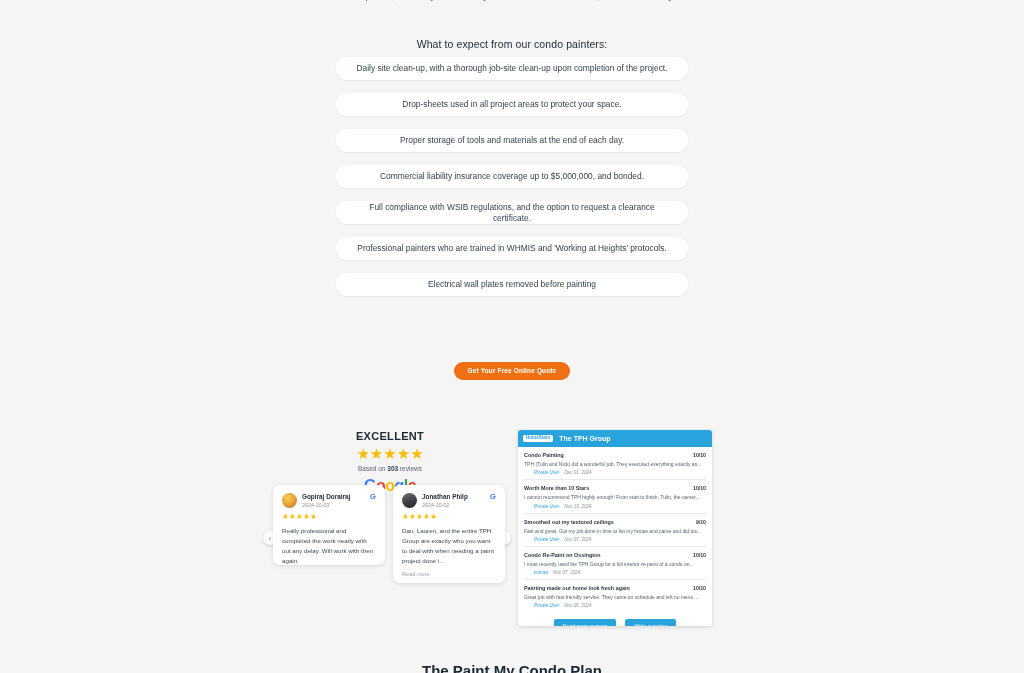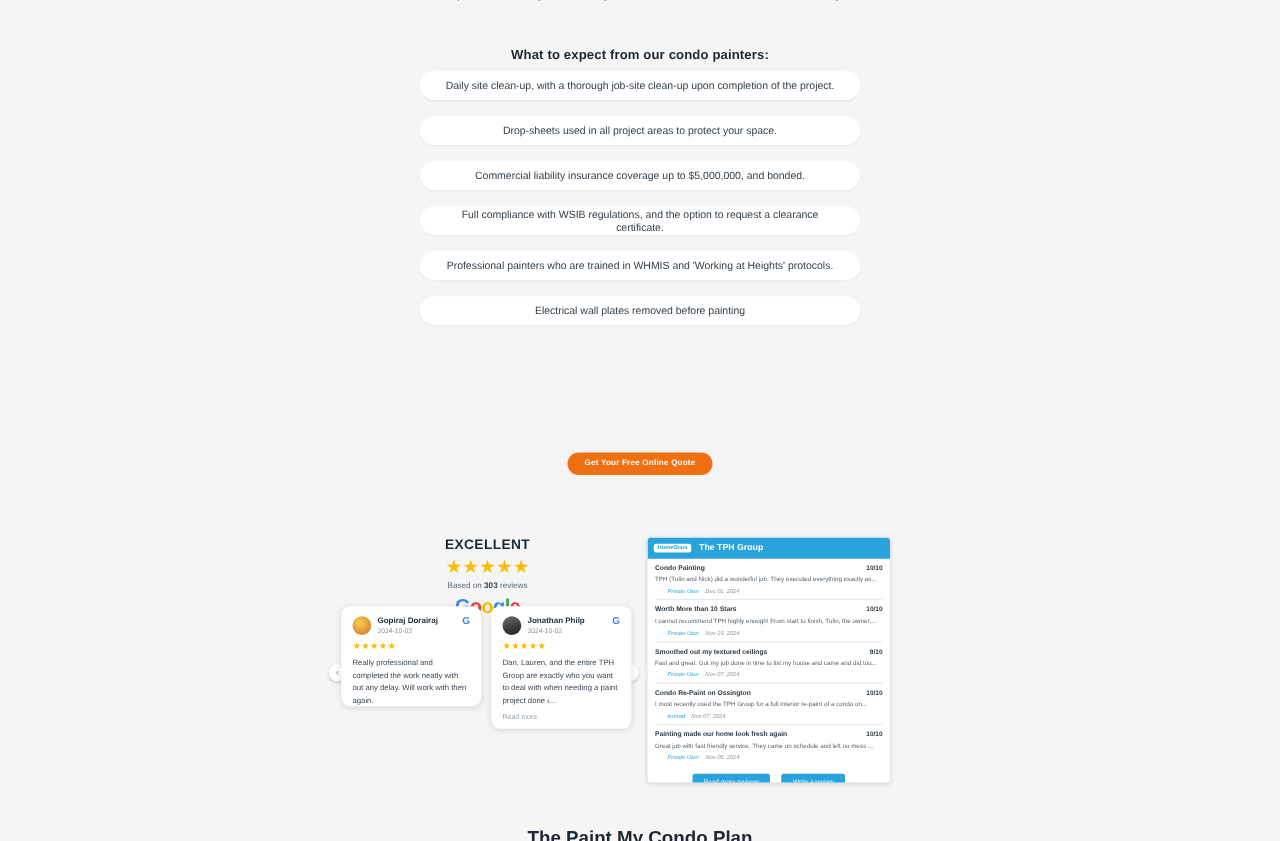--- a/index.html
+++ b/index.html
@@ -15,21 +15,21 @@
   
   .intro {
     position: absolute; top: -12px; left: 50%; transform: translateX(-50%);
     width: 520px; text-align: center;
     font-size: 9.5px; line-height: 16px; color: #3d4a55;
   }
 
   
   .expect-heading {
     position: absolute; top: 38px; left: 0; width: 1024px;
-    text-align: center; font-size: 10.5px; font-weight: bold; color: #1c2833;
+    text-align: center; font-size: 10.5px; font-weight: normal; color: #1c2833;
     letter-spacing: .1px;
   }
 
   
   .pill-list { position: absolute; top: 57px; left: 336px; width: 352px; }
   .pill {
     background: #ffffff; border-radius: 16px;
     height: 23px; margin-bottom: 13px;
     display: flex; align-items: center; justify-content: center;
     box-shadow: 0 1px 2px rgba(0,0,0,.05);
@@ -129,20 +129,23 @@
   <div class="expect-heading">What to expect from our condo painters:</div>
 
   <div class="pill-list">
     <div class="pill">
         <span>Daily site clean-up, with a thorough job-site clean-up upon completion of the project.</span>
       </div>
     <div class="pill">
         <span>Drop-sheets used in all project areas to protect your space.</span>
       </div>
     <div class="pill">
+        <span>Proper storage of tools and materials at the end of each day.</span>
+      </div>
+    <div class="pill">
         <span>Commercial liability insurance coverage up to $5,000,000, and bonded.</span>
       </div>
     <div class="pill">
         <span>Full compliance with WSIB regulations, and the option to request a clearance certificate.</span>
       </div>
     <div class="pill">
         <span>Professional painters who are trained in WHMIS and 'Working at Heights' protocols.</span>
       </div>
     <div class="pill">
         <span>Electrical wall plates removed before painting</span>

